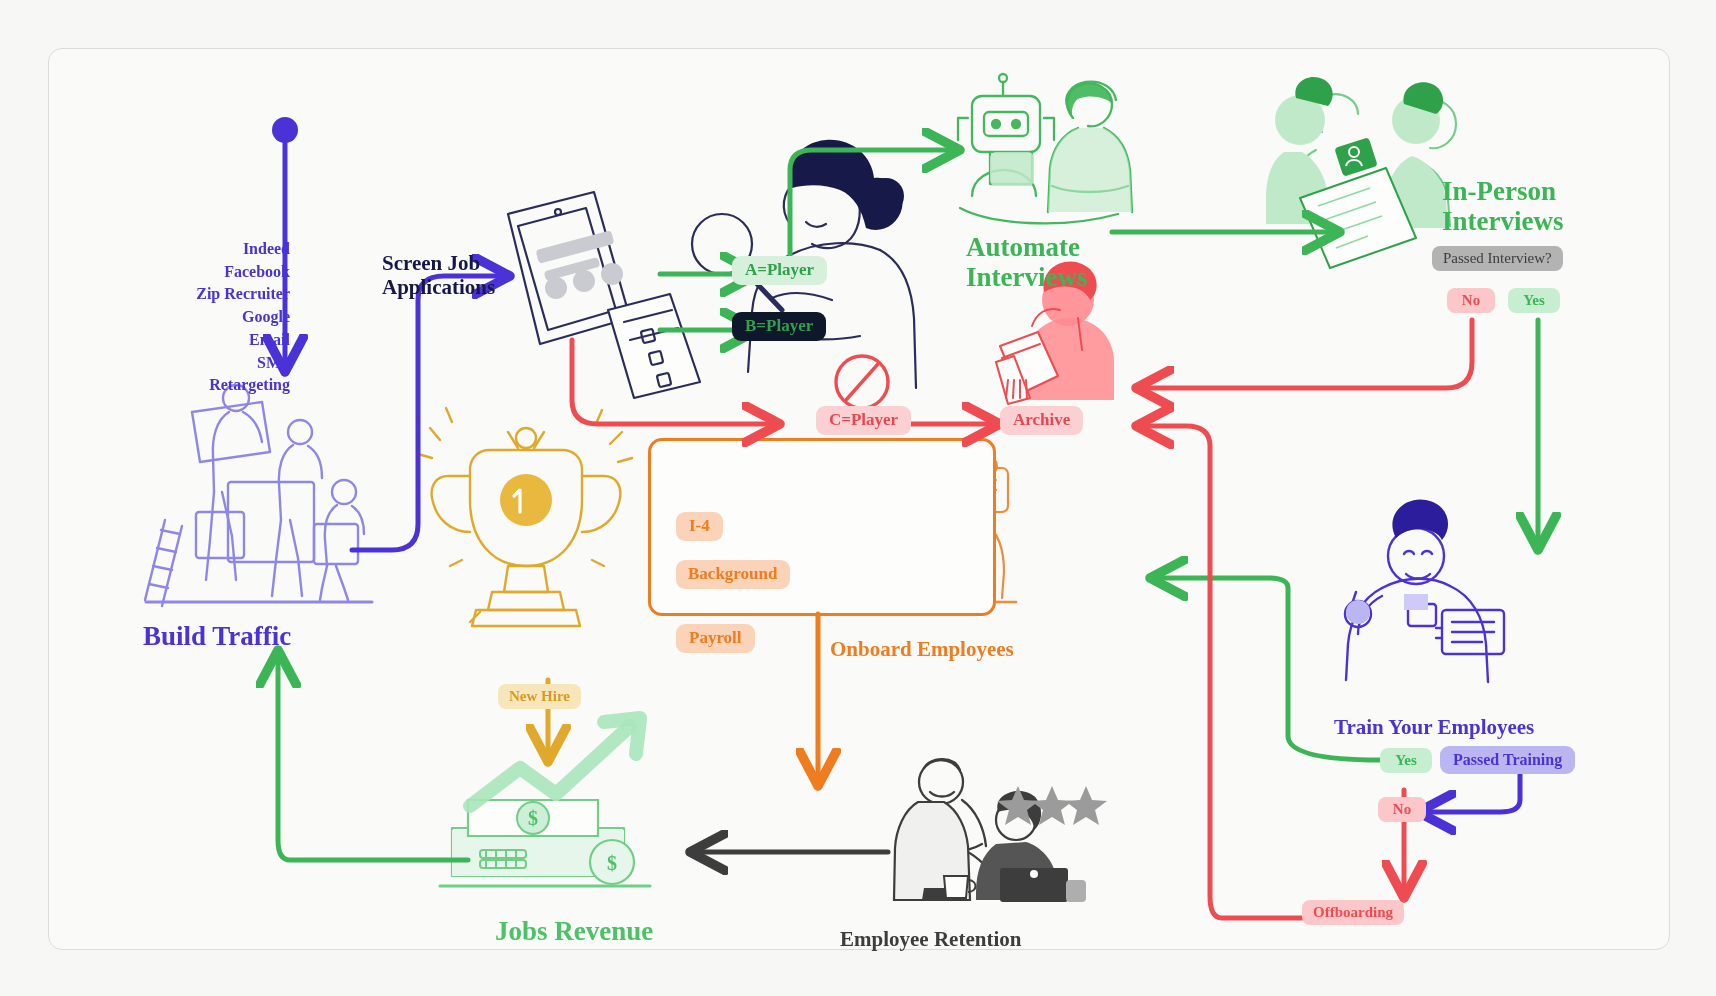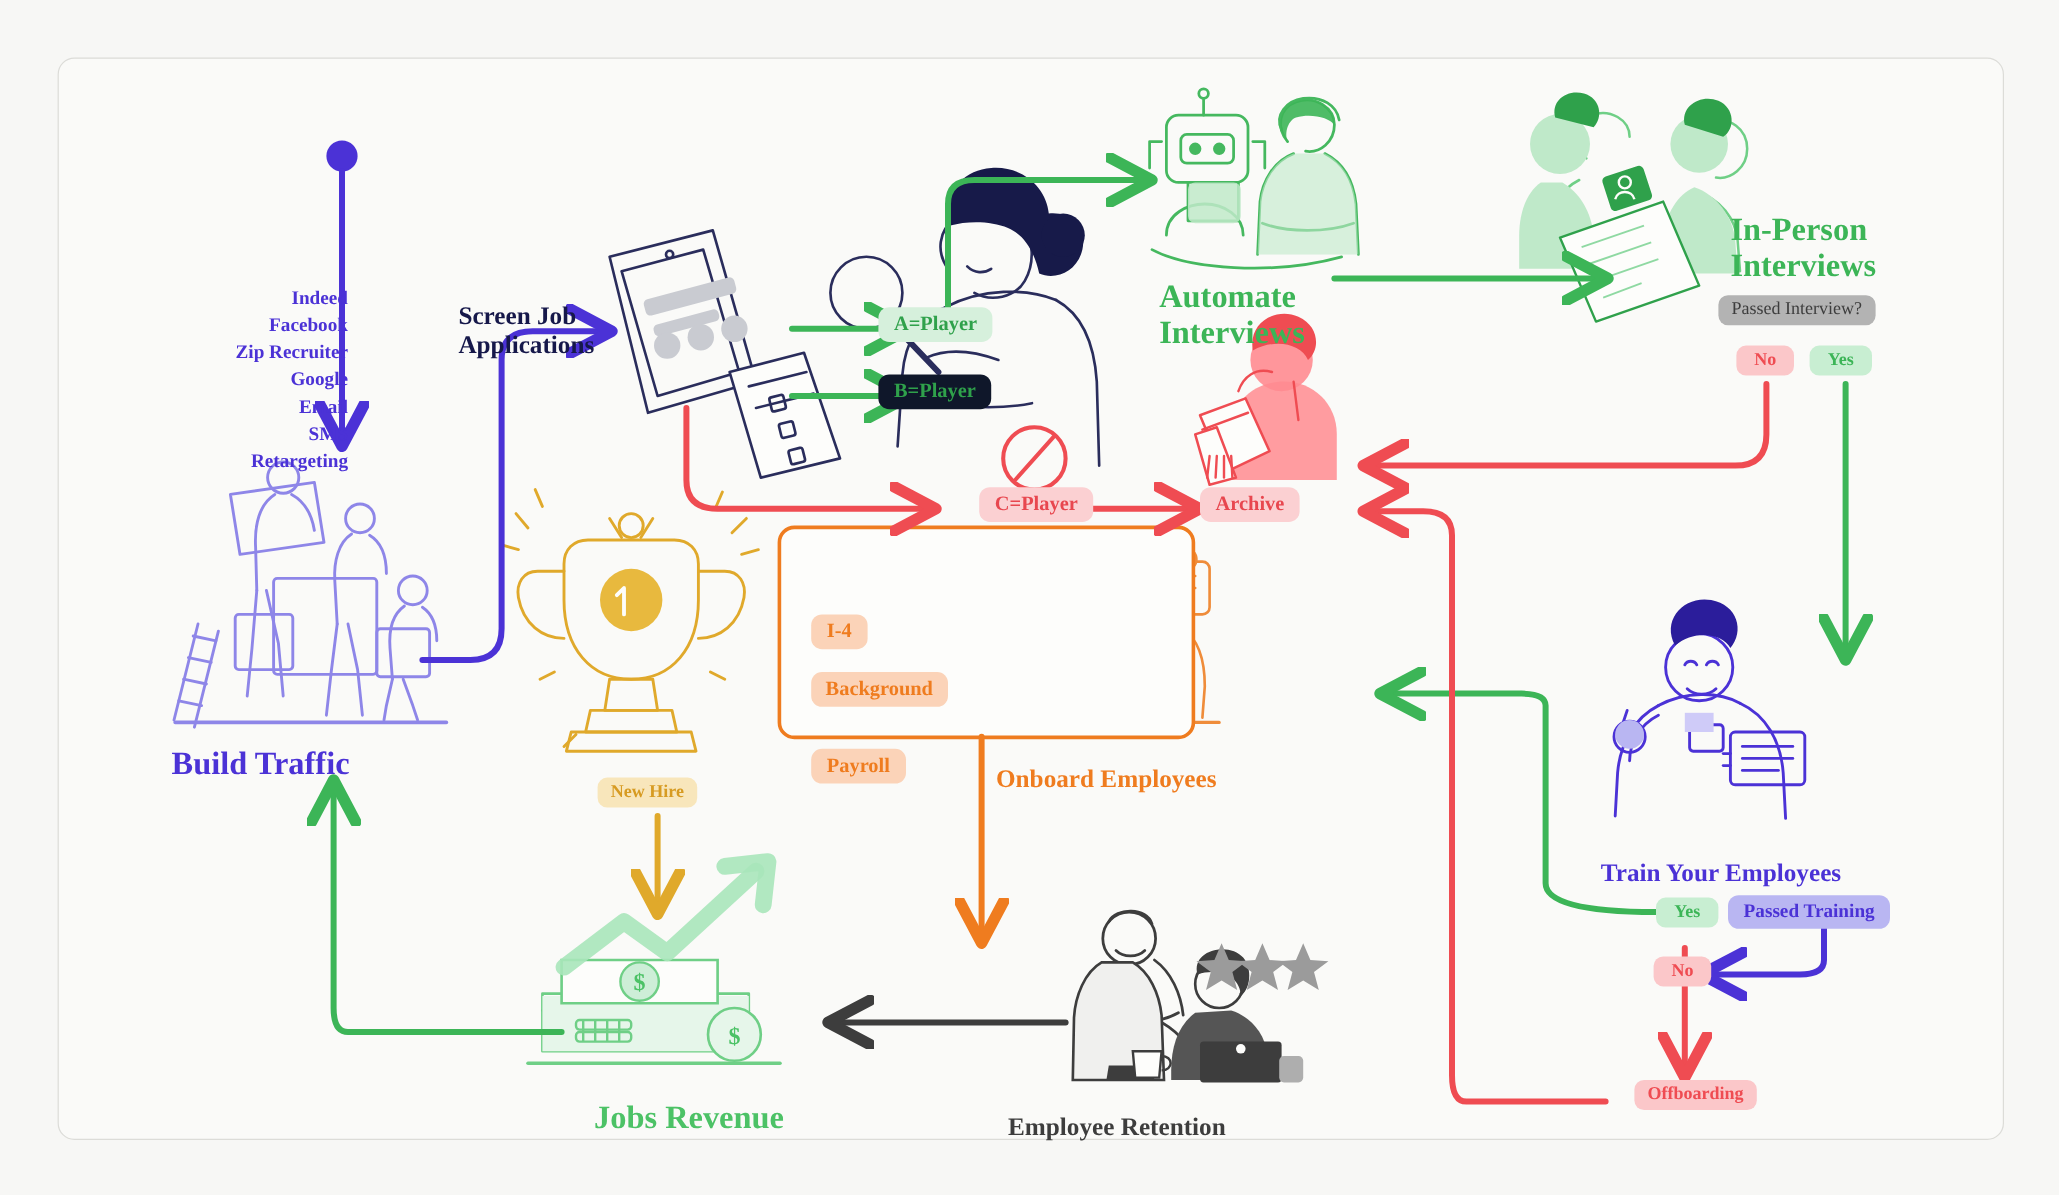--- a/index.html
+++ b/index.html
@@ -473,37 +473,37 @@
   </div>
 
   <div class="abs" style="left:1440px;top:746px;">
     <span class="badge" style="background:#b9b6f2;color:#4b32d6;font-size:16px;">Passed Training</span>
   </div>
 
   <div class="abs" style="left:1378px;top:797px;">
     <span class="badge sm" style="background:#fbc7c9;color:#ef4c52;min-width:26px;">No</span>
   </div>
 
-  <div class="abs" style="left:1344px;top:900px;padding-left:18px;">
+  <div class="abs" style="left:1284px;top:900px;padding-left:18px;">
     <span class="badge sm" style="background:#fbc7c9;color:#ef4c52;">Offboarding</span>
   </div>
 
   <div id="onboard-box"></div>
   <div class="abs" style="left:676px;top:512px;">
     <span class="badge" style="background:#fbd3b8;color:#ef7c1f;">I-4</span>
   </div>
   <div class="abs" style="left:676px;top:560px;">
     <span class="badge" style="background:#fbd3b8;color:#ef7c1f;padding-left:12px;">Background</span>
   </div>
   <div class="abs" style="left:676px;top:608px;margin-top:16px;">
     <span class="badge" style="background:#fbd3b8;color:#ef7c1f;">Payroll</span>
   </div>
   <div id="onboard-title" class="abs lbl sm" style="left:830px;top:622px;color:#ef7c1f;white-space:nowrap;">Onboard Employees</div>
 
-  <div class="abs" style="left:498px;top:648px;">
+  <div class="abs" style="left:498px;top:684px;">
     <span class="badge sm" style="background:#f8e6bb;color:#d79b22;">New Hire</span>
   </div>
 
   <div class="abs lbl" style="left:495px;top:900px;color:#4cc266;white-space:nowrap;">Jobs Revenue</div>
 
   <div class="abs lbl sm" style="left:840px;top:912px;color:#3d3d3d;white-space:nowrap;">Employee Retention</div>
 
 </div>
 
 </body></html>

